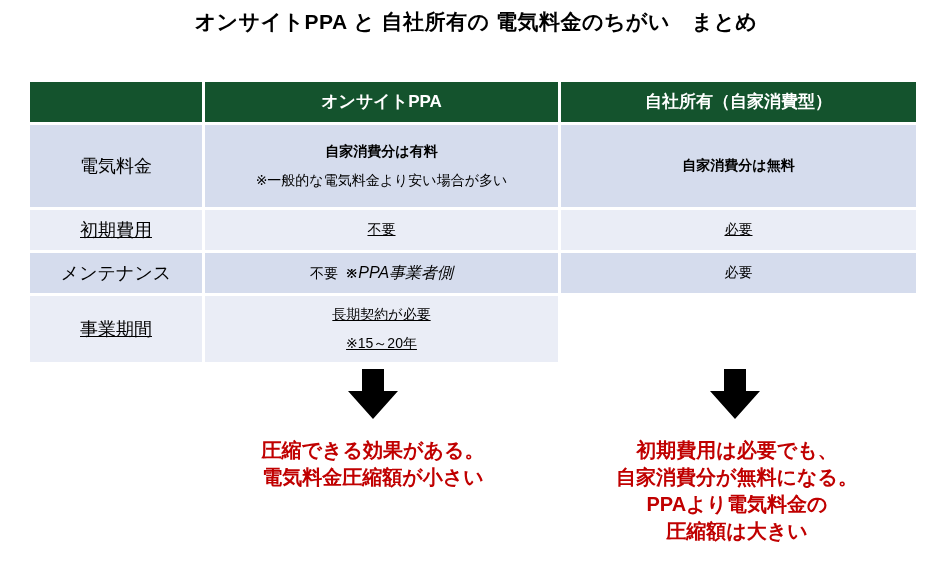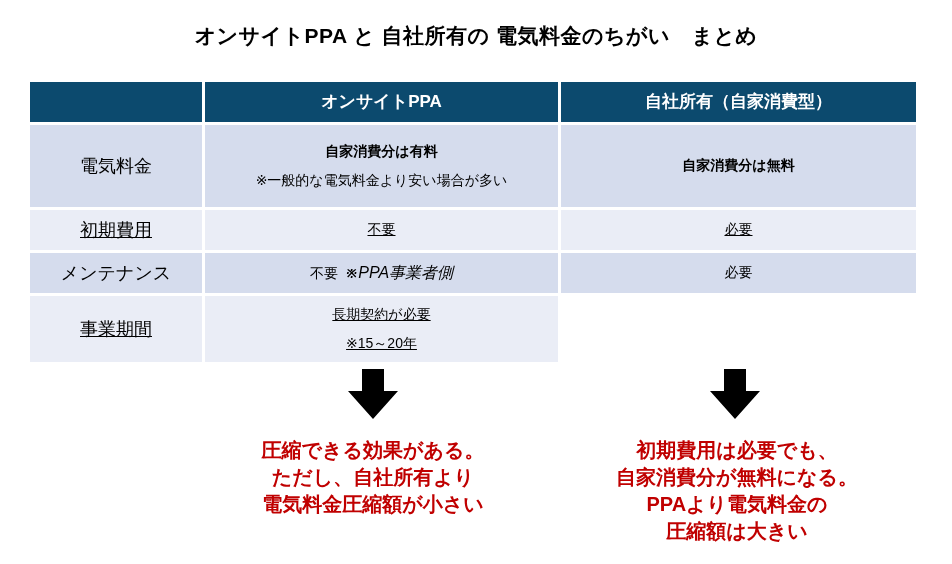--- a/index.html
+++ b/index.html
@@ -1,38 +1,38 @@
 <!DOCTYPE html>
 <html><head>
 <meta charset="utf-8">
 <style>
   * { margin: 0; padding: 0; box-sizing: border-box; }
   html, body { width: 952px; height: 564px; background: #ffffff;
     font-family: "Liberation Sans", "DejaVu Sans", sans-serif; color: #000; overflow: hidden; }
   .page { position: relative; width: 952px; height: 564px; background: #fff; }
 
   .slide-title {
-    position: absolute; top: 22px; left: 0; width: 100%;
+    position: absolute; top: 8px; left: 0; width: 100%;
     text-align: center; font-size: 21px; font-weight: bold; letter-spacing: 0.5px;
   }
 
   .cmp-table {
     position: absolute; left: 30px; top: 82px;
     display: grid;
     grid-template-columns: 172px 353px 355px;
     grid-template-rows: 40px 82px 40px 40px 66px;
     gap: 3px;
     background: #ffffff;
   }
   .cell {
     display: flex; flex-direction: column;
     align-items: center; justify-content: center;
     text-align: center; line-height: 1.25;
   }
-  .cell.header { background: #0c4a6e; color: #ffffff; font-weight: bold; font-size: 17px; }
+  .cell.header { background: #14532d; color: #ffffff; font-weight: bold; font-size: 17px; }
   .cell.band-dark  { background: #D5DCED; }
   .cell.band-light { background: #EAEDF6; text-decoration: underline; }
   .row-label { font-size: 18px; }
   .main-text { font-size: 14px; }
   .main-text.bold { font-weight: bold; }
   .note-text { font-size: 14px; margin-top: 12px; }
   .inline-group { display: flex; flex-direction: row; align-items: baseline; gap: 7px; justify-content: center; }
   .inline-note { font-size: 16px; font-style: italic; }
 
   .down-arrow {
@@ -105,21 +105,20 @@
       <span class="note-text">※15～20年</span>
     </div>
 
   </div>
 
   <div class="down-arrow arrow-ppa"></div>
   <div class="down-arrow arrow-own"></div>
 
   <div class="conclusion conclusion-ppa">
     <div>圧縮できる効果がある。</div>
-    <div>ただし、自社所有より</div>
     <div>電気料金圧縮額が小さい</div>
   </div>
 
   <div class="conclusion conclusion-own">
     <div>初期費用は必要でも、</div>
     <div>自家消費分が無料になる。</div>
     <div>PPAより電気料金の</div>
     <div>圧縮額は大きい</div>
   </div>
 

